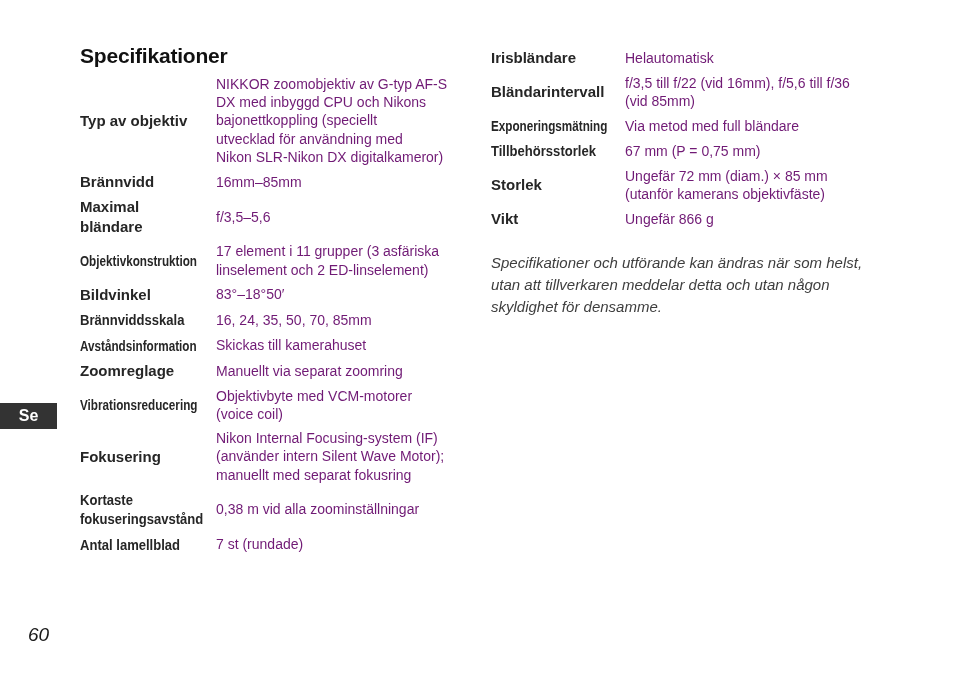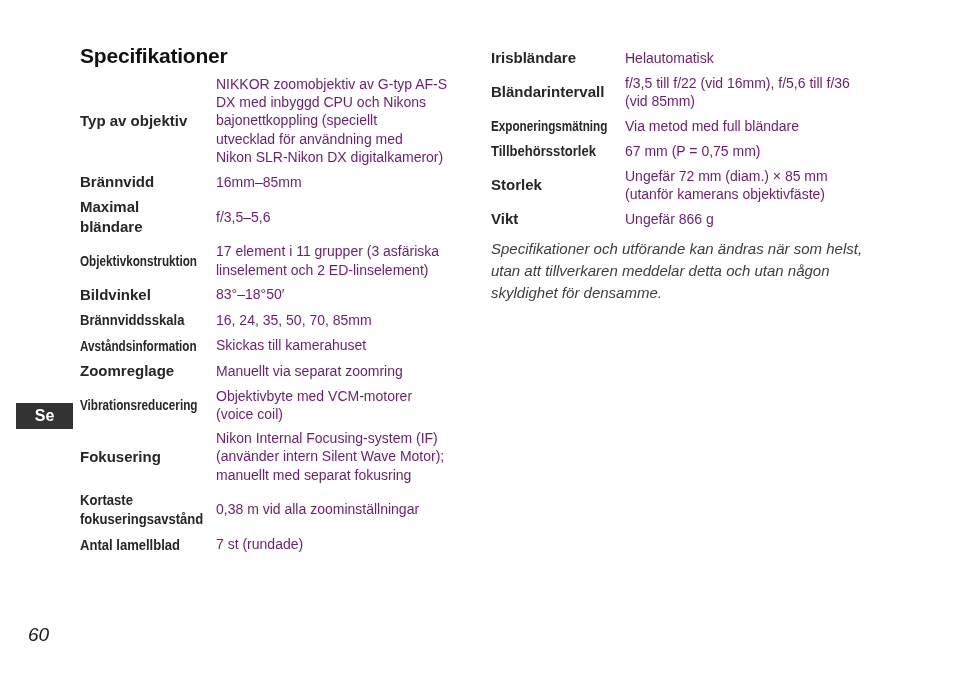--- a/index.html
+++ b/index.html
@@ -30,27 +30,27 @@
   .col-right .spec-label { flex-basis: 134px; width: 134px; }
   .spec-value {
     flex: 1 1 auto;
     font-size: 14px; line-height: 1.3; color: #701a75;
     white-space: pre-line;
   }
   .cond { transform: scaleX(0.78); }
   .semi { transform: scaleX(0.87); }
 
   .note {
-    margin-top: 9px;
+    margin-top: 23px;
     font-style: italic; font-size: 15px; line-height: 22px;
     color: #3e3e3e; white-space: pre-line;
   }
 
   .lang-tab {
-    position: absolute; left: 16px; top: 403px;
+    position: absolute; left: 0; top: 403px;
     width: 57px; height: 26px;
     background: #333333;
     color: #ffffff; font-weight: bold; font-size: 16px;
     display: flex; align-items: center; justify-content: center;
   }
 
   .page-number {
     position: absolute; left: 28px; top: 624px;
     font-style: italic; font-size: 19px; color: #1a1a1a;
   }

